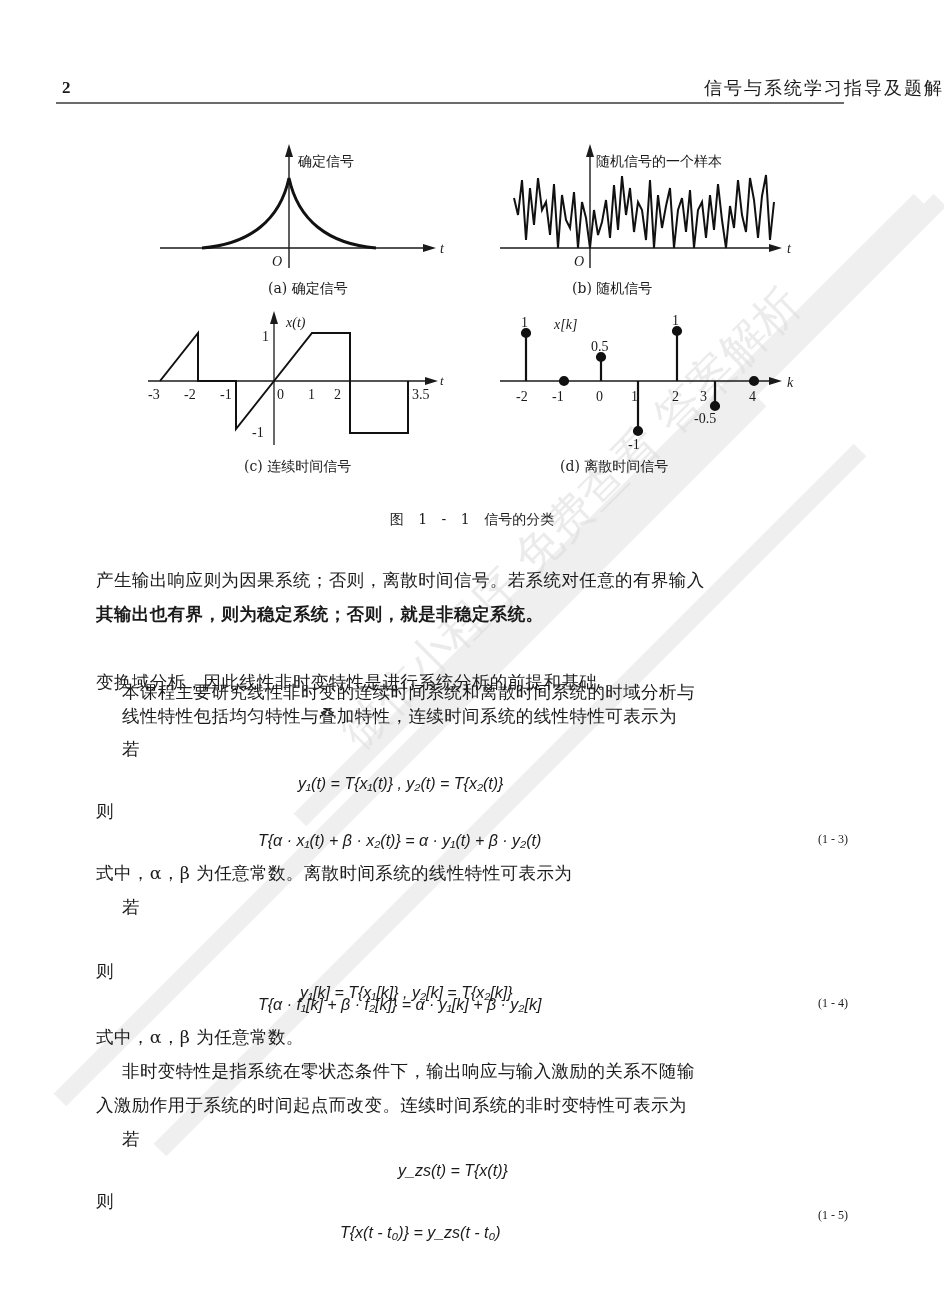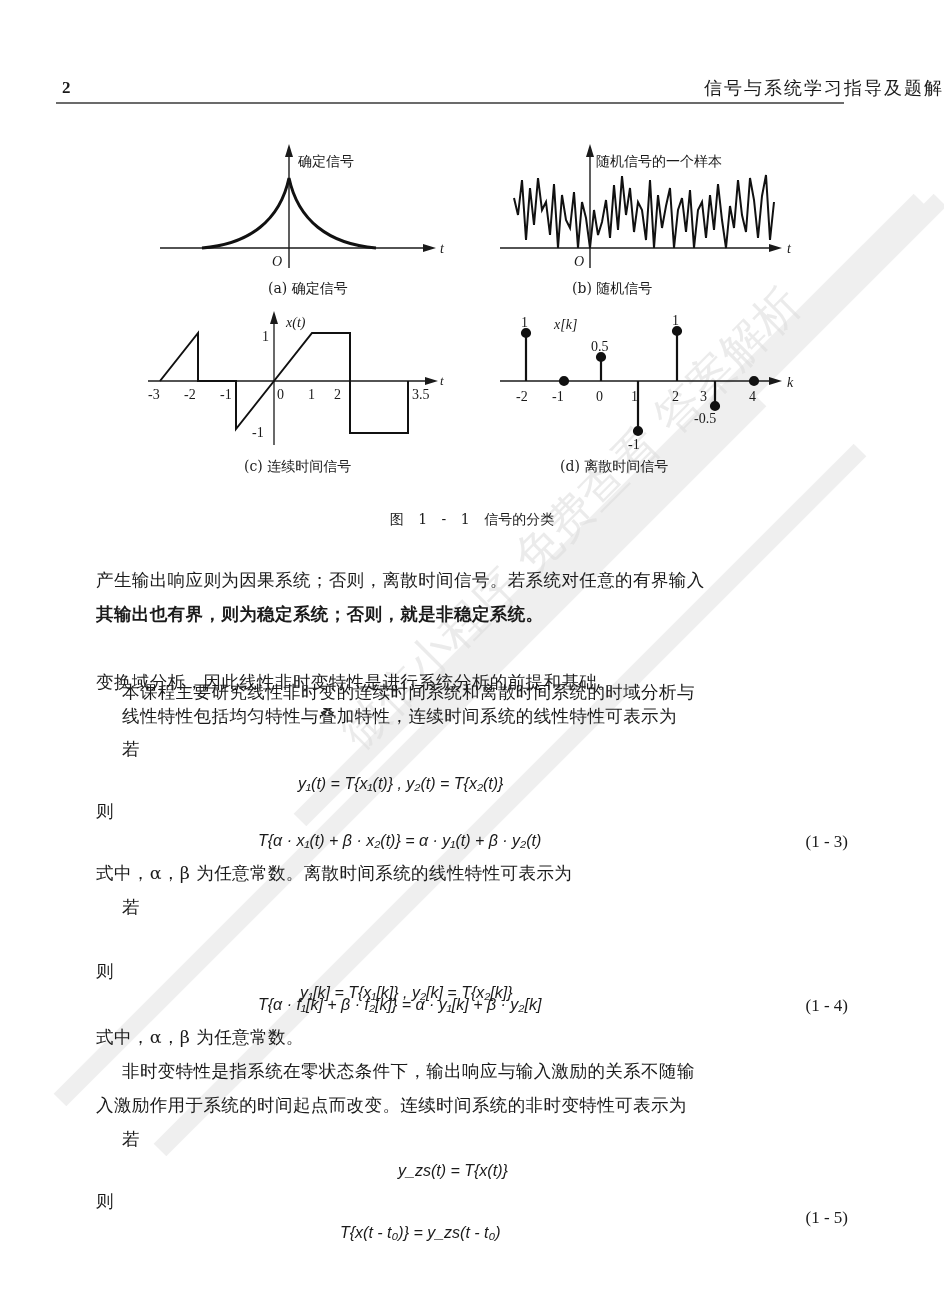--- a/index.html
+++ b/index.html
@@ -11,21 +11,21 @@
   .hdr-title { position:absolute; left:0; width:944px; top:76px; text-align:right;
                font-size:18px; letter-spacing:2px; }
   .hdr-rule { position:absolute; left:56px; top:102px; width:788px; height:2px; background:#6b6b6b; }
   .fig { position:absolute; }
   .fig svg text { font-family:"Liberation Serif",serif; fill:#1a1a1a; }
   .cap { position:absolute; font-size:14px; }
   .figcap { position:absolute; left:0; width:944px; top:511px; text-align:center; font-size:14px; word-spacing:10px; }
   .p { position:absolute; font-size:17.5px; line-height:22px; white-space:nowrap; letter-spacing:0.4px; }
   .eq { position:absolute; font-size:16px; font-style:italic; white-space:nowrap;
         font-family:Liberation Sans, sans-serif; }
-  .eqn { position:absolute; right:96px; font-size:17px; font-family:"Liberation Serif",serif; }
+  .eqn { position:absolute; right:96px; font-size:12px; font-family:"Liberation Serif",serif; }
 </style>
 </head>
 <body>
 
 <svg class="watermark" viewBox="0 0 944 1311">
   <g stroke="#e6e6e6" stroke-width="18" opacity="0.6">
     <line x1="60" y1="1100" x2="760" y2="400"></line>
     <line x1="160" y1="1150" x2="860" y2="450"></line>
     <line x1="300" y1="820" x2="920" y2="200"></line>
     <line x1="420" y1="720" x2="940" y2="200"></line>

